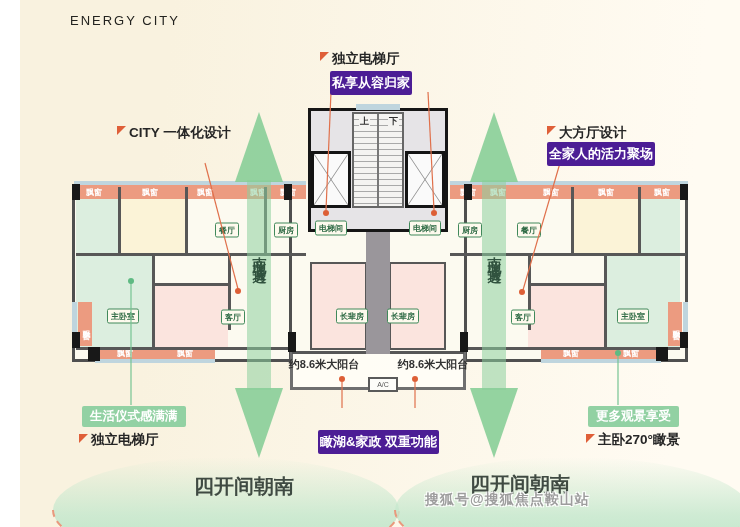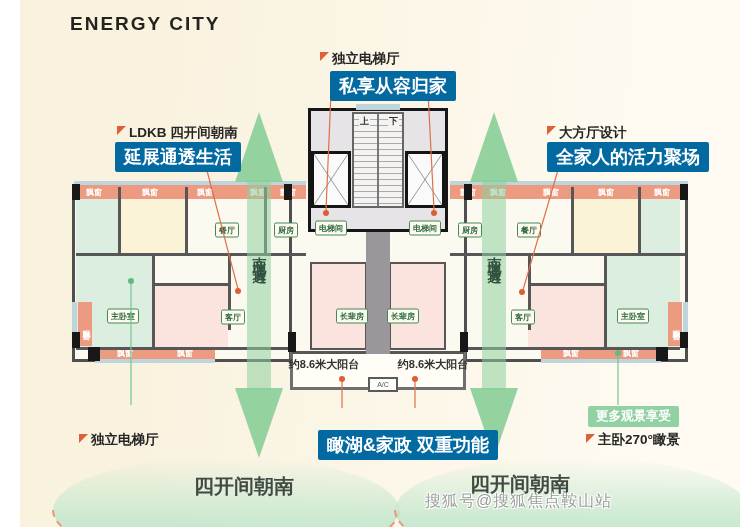--- a/index.html
+++ b/index.html
@@ -1,43 +1,43 @@
 <!DOCTYPE html>
 <html><head>
 <meta charset="utf-8">
 <style>
   html,body{margin:0;padding:0;background:#fff;}
   .stage{position:relative;width:740px;height:527px;overflow:hidden;background:#fff;
          font-family:"Liberation Sans","DejaVu Sans",sans-serif;}
   .abs{position:absolute;}
   .bg{left:20px;top:0;width:720px;height:527px;background:linear-gradient(95deg,#F9F2DF 20%,#FFFBF2 90%);}
-  .brand{font-size:19px;font-weight:700;letter-spacing:2px;color:#23231F;text-align:right;}
+  .brand{font-size:13px;font-weight:400;letter-spacing:2px;color:#23231F;text-align:right;}
   .wall{background:#575757;}
   .blk{background:#181818;}
   .blue{background:#BFD5DE;}
   .bay{background:#EC9B80;}
   .baylabel{color:#fff;font-size:8px;font-weight:bold;white-space:nowrap;transform:translate(-50%,-50%);}
   .vtext{writing-mode:vertical-rl;}
   .room{box-sizing:border-box;}
   .wing{background:#FCFAF0;border:3px solid #4f4f4f;box-sizing:border-box;}
   .pill{transform:translate(-50%,-50%);background:#FEFAEE;border:1px solid #41895B;color:#2F6B45;
         font-size:8px;font-weight:bold;padding:1px 3px;border-radius:2px;white-space:nowrap;z-index:4;}
-  .obox{background:#0369a1;color:#fff;font-weight:bold;font-size:18px;padding:3px 9px;border-radius:2px;white-space:nowrap;z-index:7;}
+  .obox{background:#4c1d95;color:#fff;font-weight:bold;font-size:13px;padding:3px 2px;border-radius:2px;white-space:nowrap;z-index:7;}
   .gbox{background:#92D1A3;color:#fff;font-weight:bold;font-size:12.5px;padding:2px 8px;border-radius:2px;white-space:nowrap;z-index:7;}
   .ctitle{font-size:13.5px;font-weight:bold;color:#262626;white-space:nowrap;z-index:7;}
   .cmark{width:0;height:0;border-top:9px solid #DF5F38;border-right:9px solid transparent;z-index:7;}
   .band{background:rgba(140,208,158,.55);z-index:5;}
   .triup{width:0;height:0;border-left:24px solid transparent;border-right:24px solid transparent;
          border-bottom:70px solid rgba(136,206,152,.9);z-index:5;}
   .tridn{width:0;height:0;border-left:24px solid transparent;border-right:24px solid transparent;
          border-top:70px solid rgba(136,206,152,.9);z-index:5;}
   .arrowtext{writing-mode:vertical-rl;font-weight:bold;font-size:14px;color:#30523E;letter-spacing:4px;z-index:6;white-space:nowrap;}
   .baltext{font-size:11px;font-weight:bold;color:#333;transform:translate(-50%,-50%);white-space:nowrap;z-index:4;}
   .elltext{font-size:20px;font-weight:800;color:#3F4A42;transform:translate(-50%,-50%);white-space:nowrap;z-index:3;}
-  .wm{font-size:16px;font-weight:normal;color:#9D9D9D;letter-spacing:1px;white-space:nowrap;z-index:8;
+  .wm{font-size:14px;font-weight:bold;color:#9D9D9D;letter-spacing:1px;white-space:nowrap;z-index:8;
       text-shadow:-1px -1px 0 rgba(255,255,255,.9),1px -1px 0 rgba(255,255,255,.9),-1px 1px 0 rgba(255,255,255,.9),1px 1px 0 rgba(255,255,255,.9);}
   .stair{background:repeating-linear-gradient(180deg,#F4F3F1 0 5px,#A9A9A9 5px 6px);border:2px solid #666;box-sizing:border-box;z-index:3;}
   .shaft{background:#FAFAFA;border:3px solid #141414;box-sizing:border-box;z-index:3;}
   .updn{font-size:9px;font-weight:bold;color:#2e2e2e;z-index:4;background:#F4F3F1;padding:0 1px;}
 </style>
 </head>
 <body>
 
 <div class="stage">
   <div class="abs bg"></div>
@@ -200,27 +200,27 @@
     <circle cx="131" cy="281" r="3" fill="#5FBA83"></circle>
     <line x1="618" y1="355" x2="618" y2="405" stroke="#76C493" stroke-width="1.2"></line>
     <circle cx="618" cy="353" r="3" fill="#5FBA83"></circle>
   </svg>
 
   <div class="abs cmark" style="left:320px;top:52px;"></div>
   <div class="abs ctitle" style="left:332px;top:50px;">独立电梯厅</div>
   <div class="abs obox" style="left:330px;top:71px;">私享从容归家</div>
 
   <div class="abs cmark" style="left:117px;top:126px;"></div>
-  <div class="abs ctitle" style="left:129px;top:124px;">LDKB 四开间朝南</div>
-  <div class="abs obox" style="left:115px;top:142px;">延展通透生活</div>
+  <div class="abs ctitle" style="left:129px;top:124px;">CITY 一体化设计</div>
 
   <div class="abs cmark" style="left:547px;top:126px;"></div>
   <div class="abs ctitle" style="left:559px;top:124px;">大方厅设计</div>
   <div class="abs obox" style="left:547px;top:142px;">全家人的活力聚场</div>
 
+  <div class="abs gbox" style="left:82px;top:406px;">生活仪式感满满</div>
   <div class="abs cmark" style="left:79px;top:434px;"></div>
   <div class="abs ctitle" style="left:91px;top:431px;">独立电梯厅</div>
 
   <div class="abs gbox" style="left:588px;top:406px;">更多观景享受</div>
 
   <div class="abs obox" style="left:318px;top:430px;">瞰湖&amp;家政 双重功能</div>
   <div class="abs cmark" style="left:586px;top:434px;"></div>
   <div class="abs ctitle" style="left:598px;top:431px;">主卧270°瞰景</div>
 
   <div class="abs wm" style="left:425px;top:491px;">搜狐号@搜狐焦点鞍山站</div>

